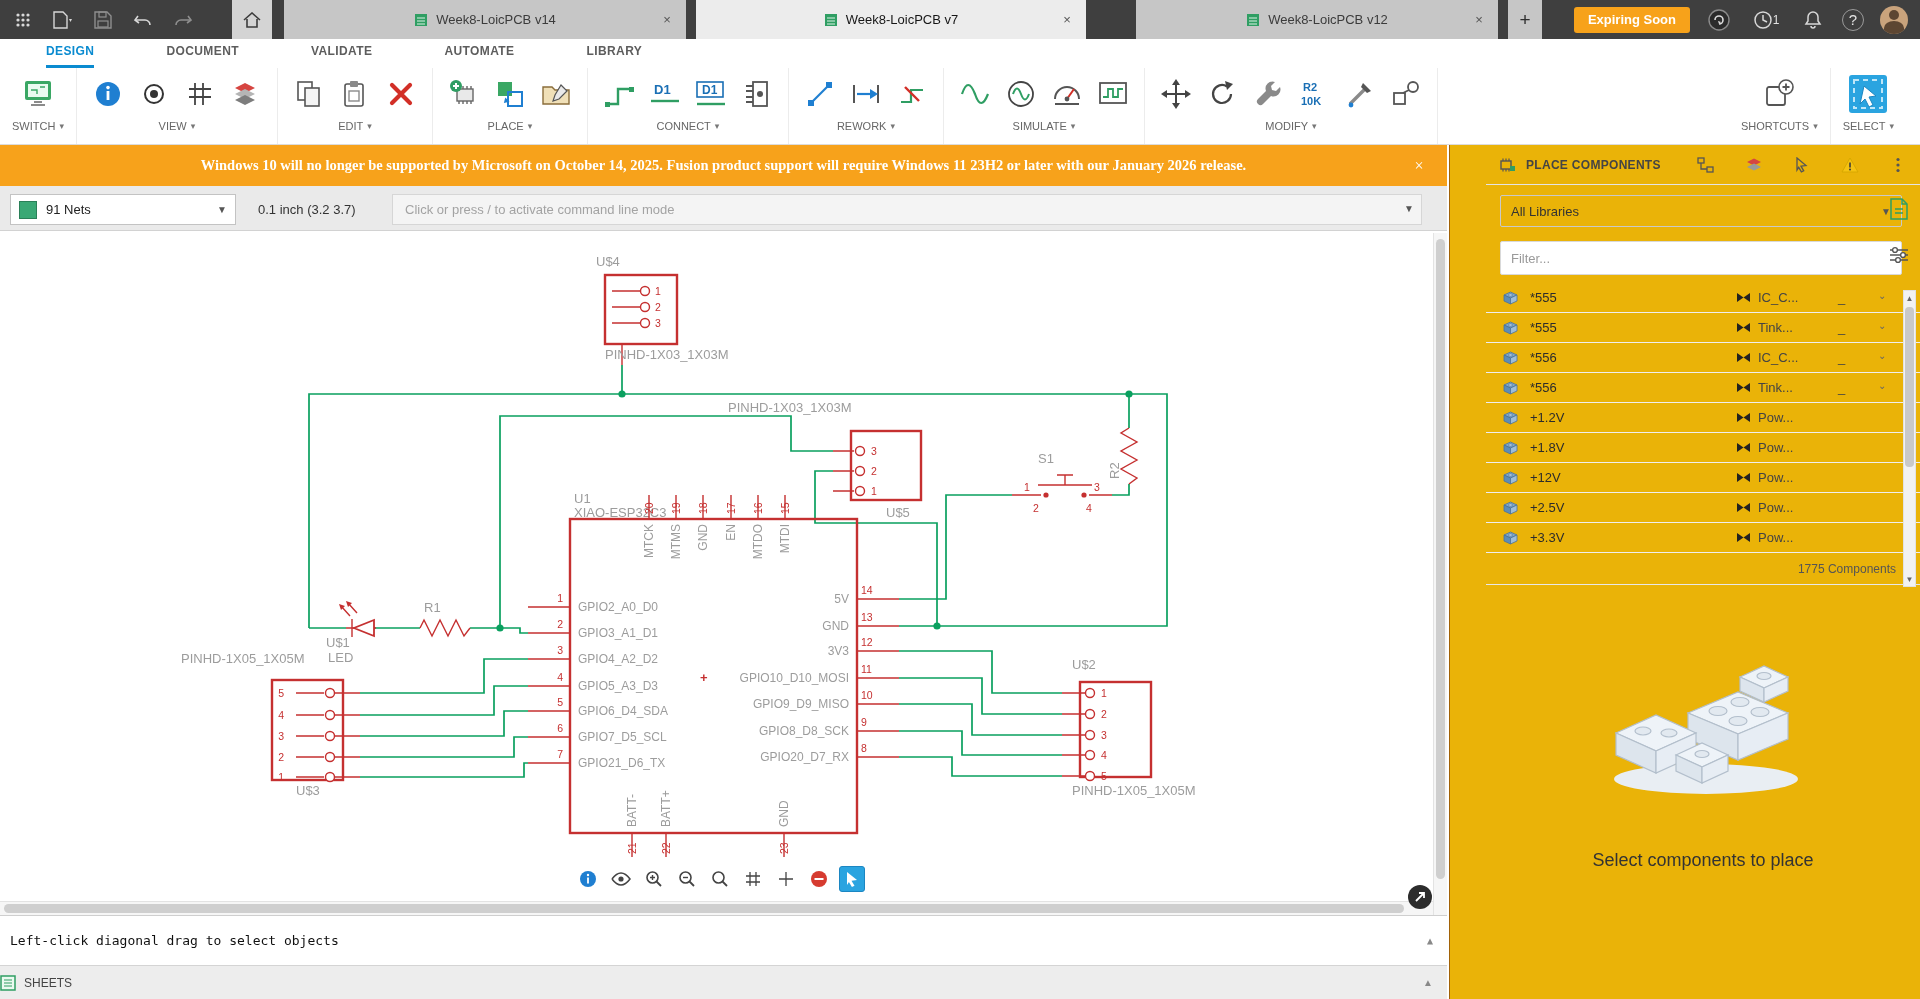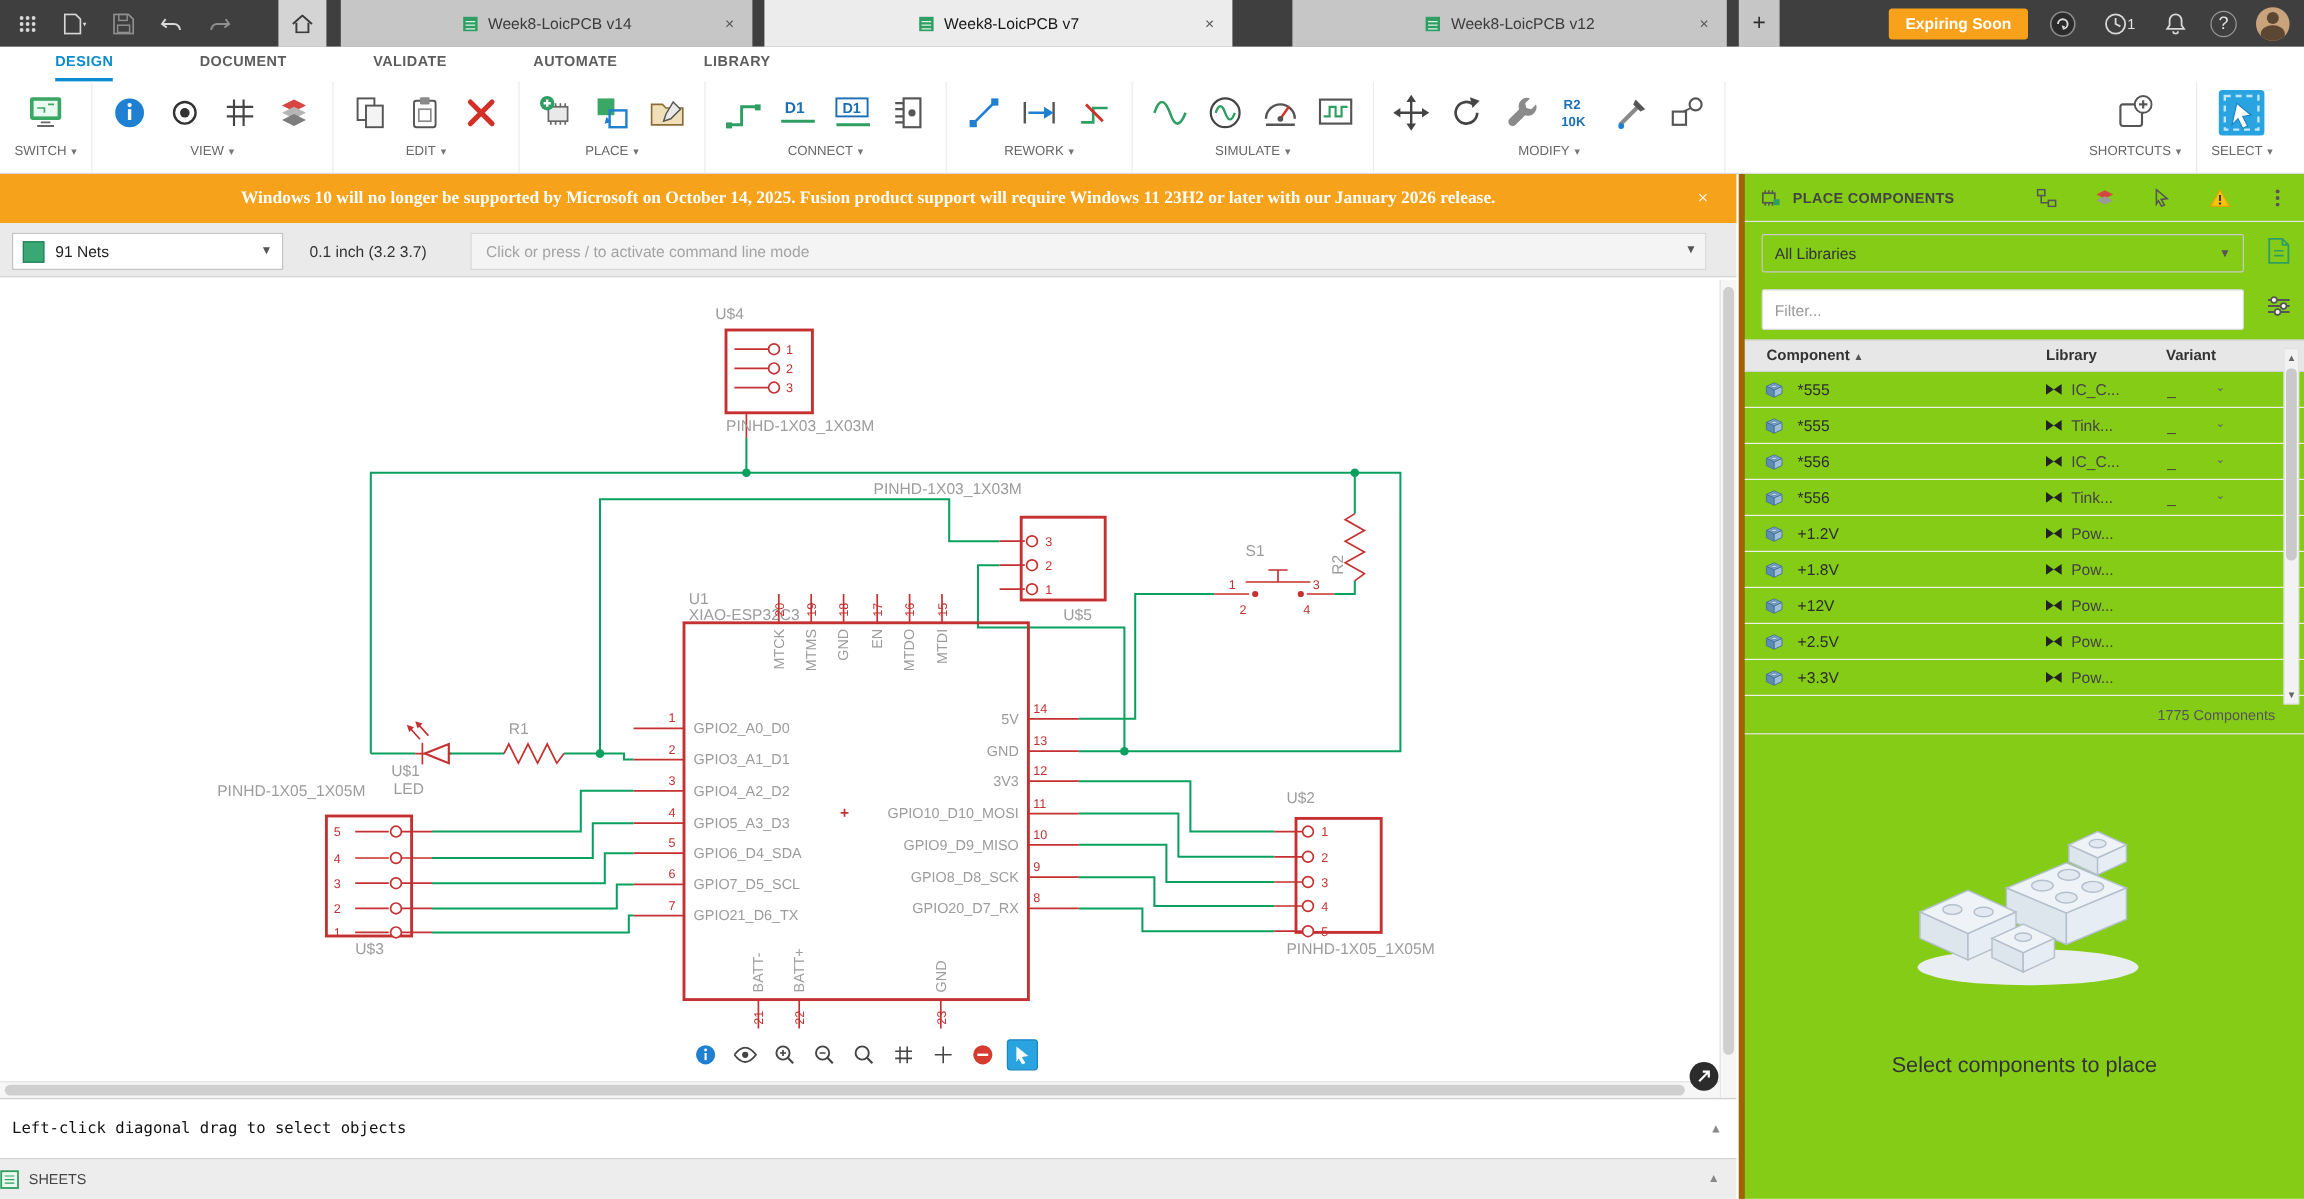--- a/index.html
+++ b/index.html
@@ -72,21 +72,21 @@
   .h-scroll { position:absolute; left:0; top:668px; width:1433px; height:14px; background:#f6f6f6; border-top:1px solid #e3e3e3; }
   .h-thumb { position:absolute; left:4px; top:2px; width:1400px; height:9px; background:#cfcfcf; border-radius:5px; }
   .scroll-knob { position:absolute; left:1408px; top:652px; width:24px; height:24px; background:#2c2c2c; border-radius:50%; display:flex; align-items:center; justify-content:center; z-index:5; }
 
   
   .statusbar { position:absolute; left:0; top:915px; width:1447px; height:50px; background:#fff; border-top:1px solid #cfcfcf; display:flex; align-items:center; padding-left:10px; font-family:"DejaVu Sans Mono",monospace; font-size:13px; color:#111; }
   .bar-up { position:absolute; right:14px; font-size:10px; color:#888; }
   .sheetsbar { position:absolute; left:0; top:965px; width:1447px; height:34px; background:#ededed; border-top:1px solid #d4d4d4; display:flex; align-items:center; gap:8px; padding-left:0; font-size:12px; color:#444; }
 
   
-  .panel { position:absolute; left:1449px; top:145px; width:471px; height:854px; background:#84cc16; border-left:5px solid #a16207; }
+  .panel { position:absolute; left:1449px; top:145px; width:471px; height:854px; background:#eab308; border-left:1px solid #a16207;padding-left:36px; }
   .panel-header { position:relative; height:40px; border-bottom:1px solid #e4e4e4; display:flex; align-items:center; padding-left:14px; gap:10px; }
   .panel-title { font-size:12px; font-weight:bold; letter-spacing:.3px; color:#444; }
   .ph-icons { position:absolute; right:10px; display:flex; align-items:center; gap:24px; }
   .ph-btn { width:24px; height:24px; display:flex; align-items:center; justify-content:center; }
   .lib-row { position:relative; height:52px; }
   .lib-select { position:absolute; left:14px; top:10px; width:402px; height:32px; border:1px solid #c9c9c9; border-radius:2px; display:flex; align-items:center; padding:0 10px; font-size:13px; color:#333; }
   .lib-select .net-caret { font-size:10px; }
   .lib-extra { position:absolute; right:10px; top:12px; }
   .filter-row { position:relative; height:46px; }
   .filter-input { position:absolute; left:14px; top:4px; width:402px; height:34px; border:1px solid #d9d9d9; border-radius:2px; font-size:13px; color:#333; padding:0 10px; font-family:inherit; }
@@ -163,21 +163,21 @@
       </button>
     </div>
 
     <button class="home-block">
       <svg width="18" height="16">
           <path d="M1 8 L9 1 L17 8 M4 7 v8 h10 v-8" fill="none" stroke="#3c3c3c" stroke-width="1.6"></path>
         </svg>
     </button>
 
     <div class="doc-tabs">
-      <div class="doc-tab" style="width:343px">
+      <div class="doc-tab" style="width:402px">
         <svg width="14" height="14">
             <rect x="1" y="1" width="12" height="12" fill="#2f9e63"></rect>
             <path d="M3 5 h8 M3 8 h8 M3 11 h8" stroke="#dff2e7" stroke-width="1"></path>
           </svg>
         <span>Week8-LoicPCB v14</span>
         <span class="tab-close">×</span>
       </div>
       <div style="width:10px"></div>
       <div class="doc-tab active" style="width:390px">
         <svg width="14" height="14">
@@ -861,25 +861,20 @@
     <div class="filter-row">
       <input class="filter-input" placeholder="Filter..." style="">
       <button class="filter-btn"><svg width="22" height="18">
             <path d="M2 4 h18 M2 9 h18 M2 14 h18" stroke="#555" stroke-width="1.5"></path>
             <circle cx="7" cy="4" r="2.4" fill="#fff" stroke="#555" stroke-width="1.4"></circle>
             <circle cx="15" cy="9" r="2.4" fill="#fff" stroke="#555" stroke-width="1.4"></circle>
             <circle cx="10" cy="14" r="2.4" fill="#fff" stroke="#555" stroke-width="1.4"></circle>
           </svg></button>
     </div>
 
-    <div class="ptable-head">
-      <span class="col-comp">Component</span>
-      <span class="col-lib">Library</span>
-      <span class="col-var">Variant</span>
-    </div>
 
     <div>
       <div class="prow">
         <span class="cicon"><svg width="17" height="17">
               <use href="#ico-brick"></use>
             </svg></span>
         <span class="cname">*555</span>
         <span class="licon"><svg width="15" height="15">
               <use href="#ico-lib"></use>
             </svg></span>

